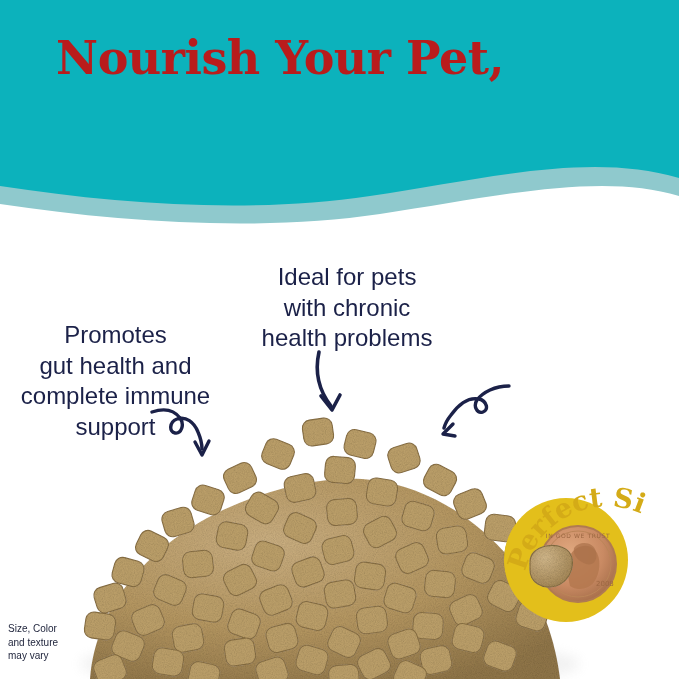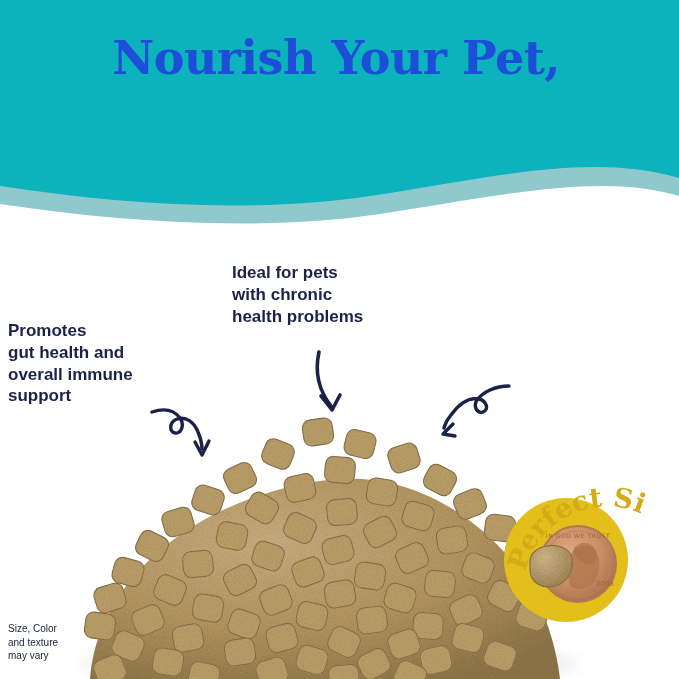--- a/index.html
+++ b/index.html
@@ -17,46 +17,46 @@
     background:#ffffff;
   }
 
   
   #header-banner{
     position:absolute;left:0;top:0;width:679px;height:230px;
   }
   #header-banner svg{position:absolute;left:0;top:0;}
   #banner-title{
     position:absolute;left:0;top:30px;width:560px;
-    text-align:right;
+    text-align:center;
     font-family:"DejaVu Serif", serif;
     font-weight:bold;
-    color:#1d4ed8;
+    color:#b91c1c;
     font-size:46px;
     line-height:1.22;
     letter-spacing:-0.5px;
     z-index:5;
   }
   #banner-title .line{display:block;white-space:nowrap;}
   #banner-title .tm{
     font-size:17px;
     vertical-align:super;
     letter-spacing:0;
     font-weight:bold;
   }
 
   
   .callout{
     position:absolute;
     color:#1b2148;
     font-family:"Liberation Sans", sans-serif;
-    font-weight:bold;
-    font-size:17px;
+    font-weight:normal;
+    font-size:24px;
     line-height:1.28;
-    text-align:left;
+    text-align:center;
     z-index:20;
     white-space:pre-line;
   }
   #callout-left{left:8px;top:320px;width:215px;}
   #callout-center{left:232px;top:262px;width:230px;}
   #callout-right{left:455px;top:308px;width:222px;}
 
   .arrow{position:absolute;z-index:21;}
   #arrow-left{left:150px;top:400px;}
   #arrow-center{left:305px;top:348px;}
@@ -204,21 +204,21 @@
           <use href="#kib" transform="translate(344,298) rotate(-5)"></use>
           <use href="#kib" transform="translate(110,290) rotate(-21)"></use>
           <use href="#kib" transform="translate(410,296) rotate(24)"></use>
         </g>
       </g>
     </svg>
   </div>
 
   <div class="callout" id="callout-left">Promotes
 gut health and
-overall immune
+complete immune
 support</div>
   <svg class="arrow" id="arrow-left" width="78" height="62" viewBox="0 0 78 62">
     <path d="M2 12 C14 8 24 10 30 18 C35 25 31 34 25 33 C19 32 19 22 27 19 C36 16 44 22 48 32 C51 39 52 44 52 49" fill="none" stroke="#1b2148" stroke-width="3.4" stroke-linecap="round"></path>
     <path d="M45 42 L52 55 L59 41" fill="none" stroke="#1b2148" stroke-width="3.4" stroke-linecap="round" stroke-linejoin="round"></path>
   </svg>
 
   <div class="callout" id="callout-center">Ideal for pets
 with chronic
 health problems</div>
   <svg class="arrow" id="arrow-center" width="56" height="74" viewBox="0 0 56 74">

